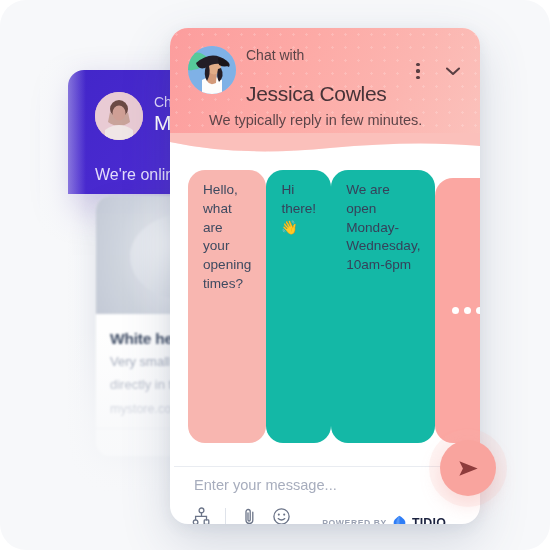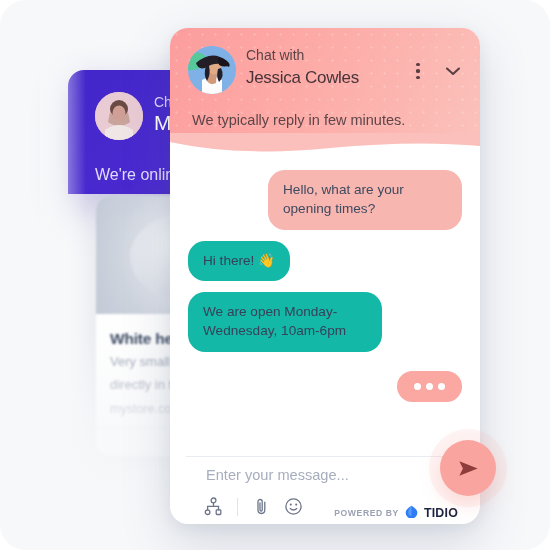--- a/index.html
+++ b/index.html
@@ -209,22 +209,22 @@
     position: absolute;
     left: 76px;
     top: 19px;
   }
   .hd-sub {
     font-size: 14px;
     color: #5a4448;
     line-height: 1.2;
   }
   .hd-name {
-    margin-top: 4px;
-    font-size: 17px;
+    margin-top: 18px;
+    font-size: 21px;
     color: #473338;
     letter-spacing: -0.3px;
     line-height: 1.18;
     white-space: nowrap;
   }
   .hd-kebab {
     position: absolute;
     right: 54px;
     top: 33px;
     width: 16px;
@@ -245,35 +245,35 @@
   .hd-chevron {
     position: absolute;
     right: 16px;
     top: 32px;
     width: 22px;
     height: 22px;
     cursor: pointer;
   }
   .hd-tagline {
     position: absolute;
-    left: 22px;
+    left: 39px;
     top: 84px;
     font-size: 14.5px;
     color: #5d4549;
     white-space: nowrap;
   }
 
   
   .wg-body {
     position: relative;
     height: 296px;
     padding: 12px 18px 0 18px;
     overflow: hidden;
     display: flex;
-    flex-direction: column;
+    flex-direction: row;
   }
   .msg-row { display: flex; margin-bottom: 11px; }
   .msg-row.out { justify-content: flex-end; }
   .msg-row.in  { justify-content: flex-start; }
 
   .bubble {
     max-width: 194px;
     padding: 11px 15px;
     font-size: 13.6px;
     line-height: 1.38;
@@ -300,24 +300,24 @@
   .typing i {
     width: 7px; height: 7px;
     border-radius: 50%;
     background: #ffffff;
     display: block;
   }
 
   
   .wg-footer {
     position: absolute;
-    left: 16px;
+    left: 4px;
     bottom: 0;
     width: 310px;
-    height: 68px;
+    height: 58px;
     border-top: 1px solid #e9ecf1;
     padding: 0 18px;
   }
   .ft-placeholder {
     position: absolute;
     left: 20px;
     top: 10px;
     font-size: 14.6px;
     color: #a7adbd;
     white-space: nowrap;

